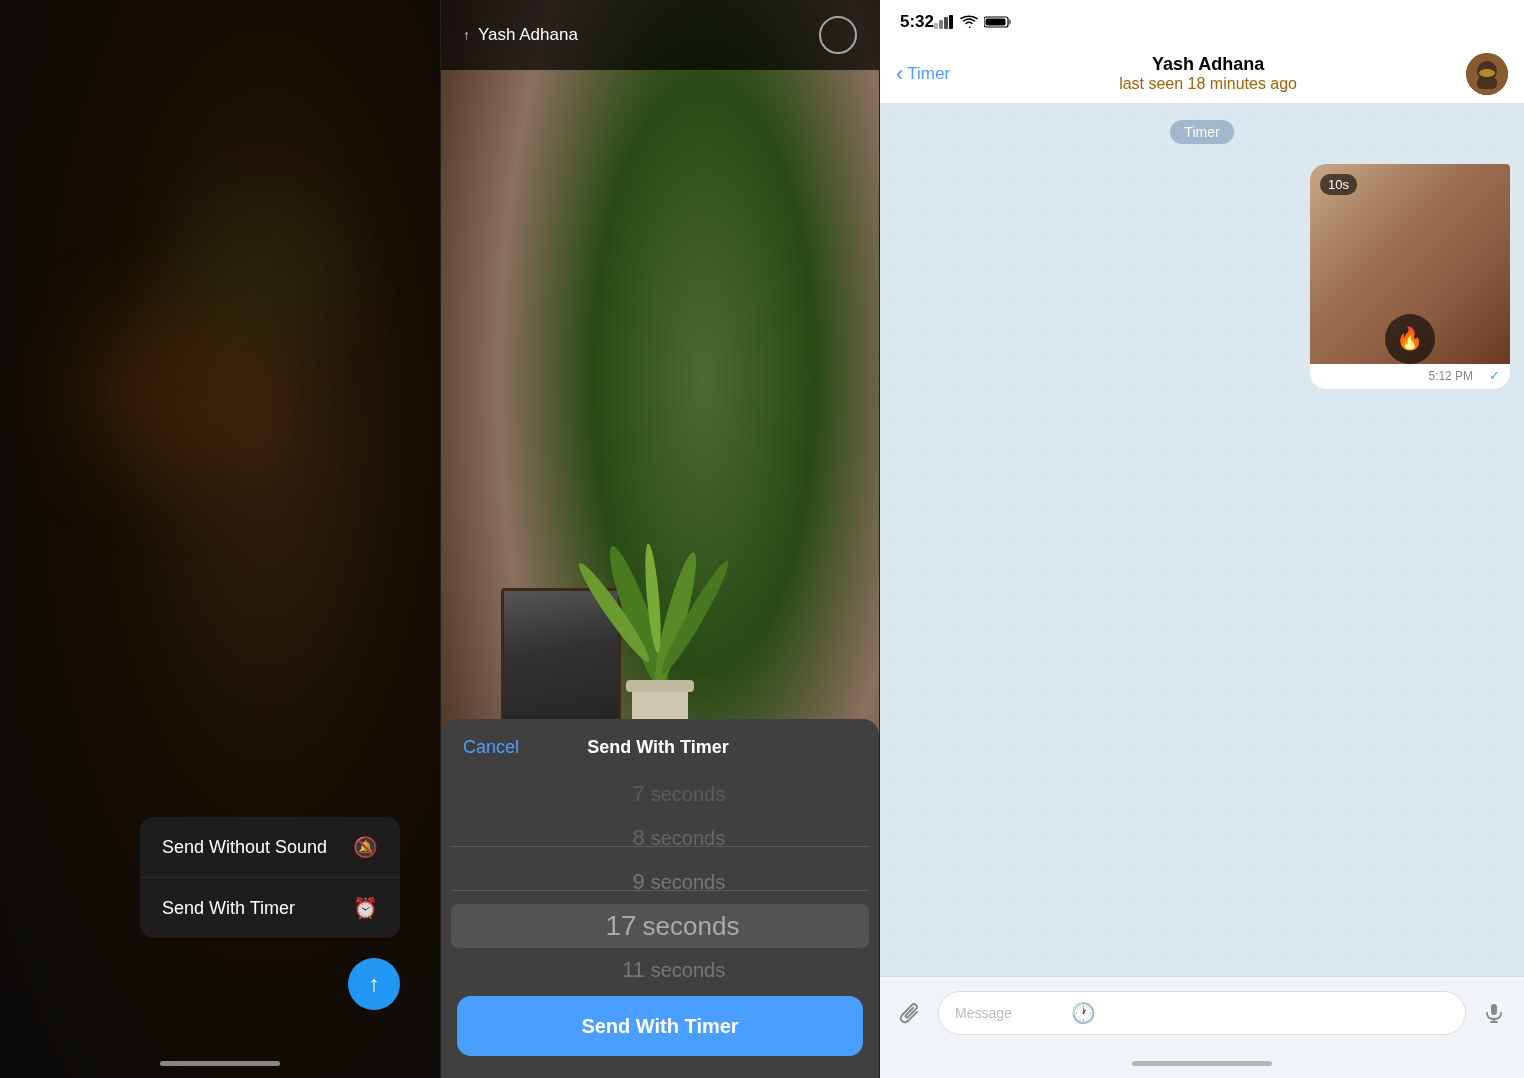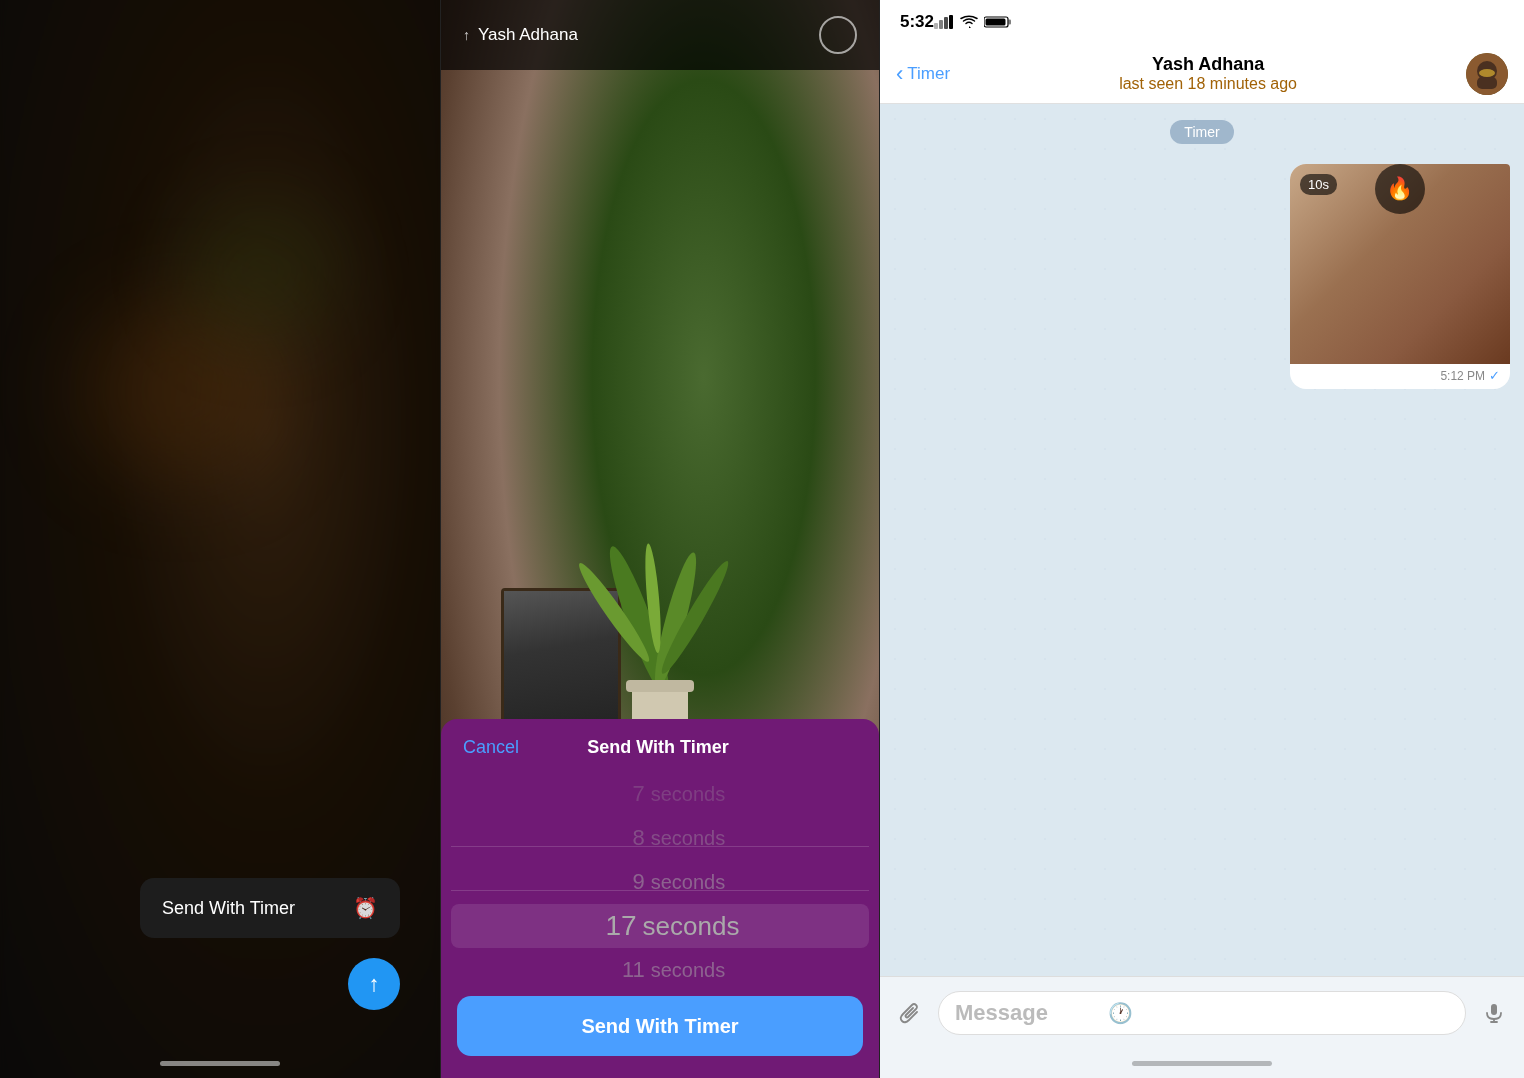--- a/index.html
+++ b/index.html
@@ -133,21 +133,21 @@
       align-items: center;
       justify-content: center;
     }
 
     
     .timer-modal {
       position: absolute;
       bottom: 0;
       left: 0;
       right: 0;
-      background: #701a75;
+      background: #404040;
       border-radius: 16px 16px 0 0;
       z-index: 20;
       padding-bottom: 10px;
     }
     .timer-modal-header {
       display: flex;
       align-items: center;
       justify-content: space-between;
       padding: 18px 22px 10px;
     }
@@ -327,26 +327,26 @@
       z-index: 2;
     }
     .message-bubble {
       background: #fff;
       border-radius: 16px 4px 16px 16px;
       overflow: hidden;
       max-width: 220px;
       position: relative;
     }
     .message-media {
-      width: 220px;
+      width: 200px;
       height: 200px;
       background: linear-gradient(135deg, #c8a888 0%, #9a7050 40%, #8a5a40 70%, #6a3a20 100%);
       position: relative;
       display: flex;
-      align-items: flex-start;
+      align-items: flex-end;
       justify-content: center;
     }
     .timer-badge {
       position: absolute;
       top: 10px;
       left: 10px;
       background: rgba(0,0,0,0.6);
       color: #fff;
       font-size: 13px;
       padding: 3px 8px;
@@ -361,21 +361,21 @@
       align-items: center;
       justify-content: center;
       color: #fff;
       font-size: 22px;
     }
     .message-time-row {
       display: flex;
       justify-content: flex-end;
       align-items: center;
       padding: 4px 10px 6px;
-      gap: 4px;
+      gap: 16px;
     }
     .message-time {
       font-size: 12px;
       color: #888;
     }
     .message-check {
       color: #4a9eff;
       font-size: 13px;
     }
     .chat-input-bar {
@@ -402,22 +402,21 @@
       background: #fff;
       border-radius: 22px;
       height: 44px;
       display: flex;
       align-items: center;
       padding: 0 16px;
       border: 1px solid #ddd;
     }
     .input-placeholder {
       color: #bbb;
-      font-size: 22px;
-      font-weight: bold;
+      font-size: 14px;
     }
     .input-right-icons {
       display: flex;
       align-items: center;
       gap: 6px;
       padding-right: 8px;
     }
     .input-icon {
       color: #8a8a8a;
       font-size: 20px;
@@ -508,20 +507,24 @@
 </head>
 <body>
 
 <div class="panel1">
   <div class="panel1-bg"></div>
   <div class="blob1"></div>
   <div class="blob2"></div>
   <div class="panel1-overlay"></div>
 
   <div class="context-menu">
+    <div class="context-menu-item">
+      <span>Send Without Sound</span>
+      <span class="icon-right">🔕</span>
+    </div>
     <div class="context-menu-item">
       <span>Send With Timer</span>
       <span class="icon-right">⏰</span>
     </div>
   </div>
 
   <div class="send-btn-circle">
     <span>↑</span>
   </div>
   <div class="home-indicator"></div>

